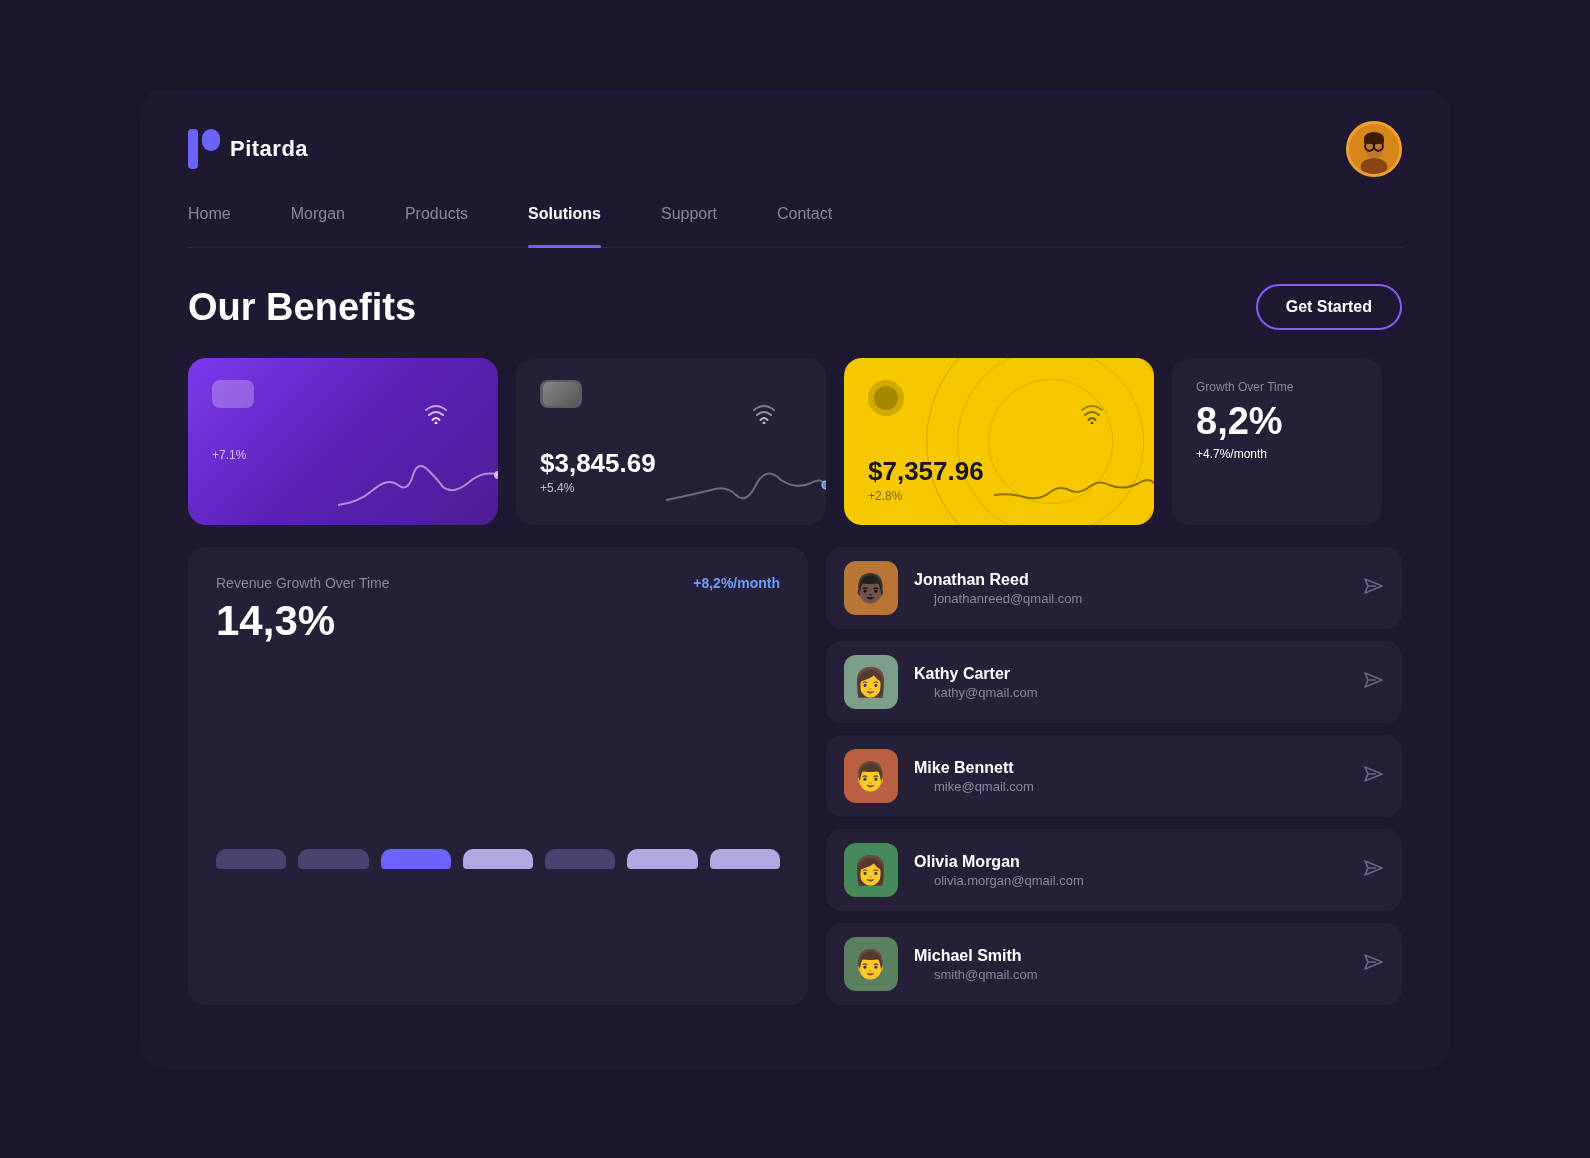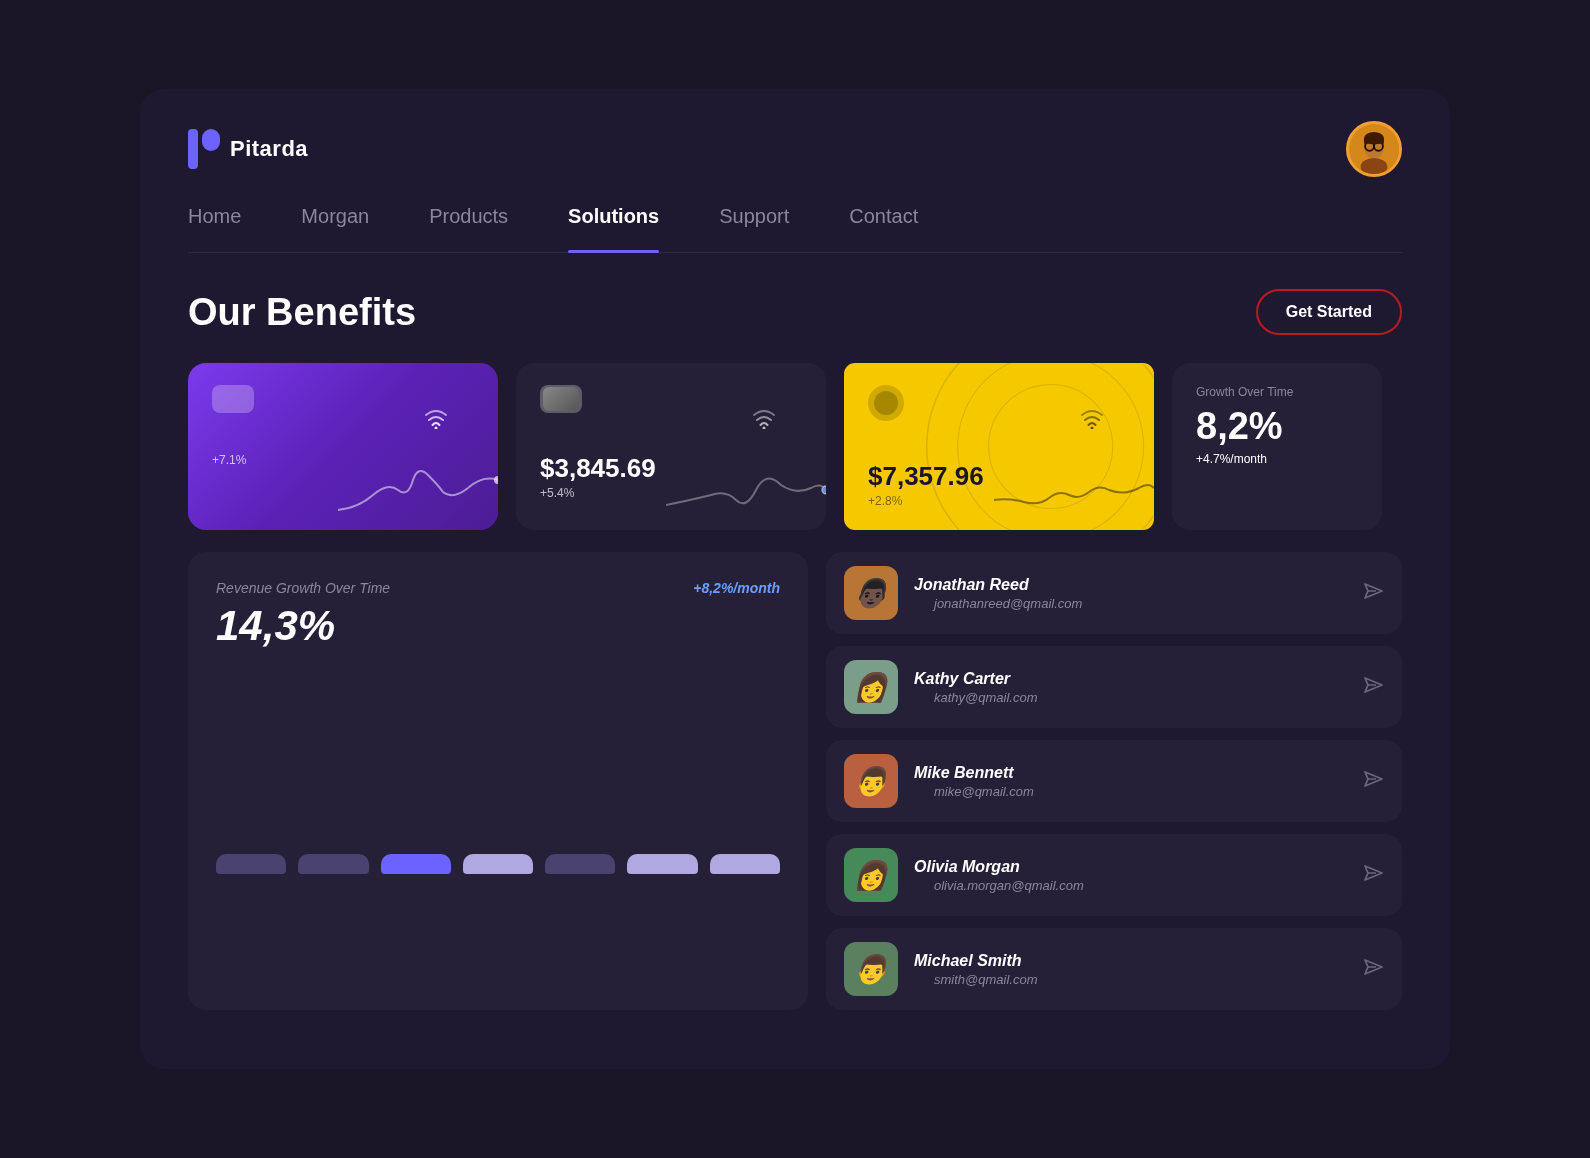--- a/index.html
+++ b/index.html
@@ -57,21 +57,21 @@
     }
     
     .nav {
       display: flex;
       gap: 60px;
       margin-top: 28px;
       padding-bottom: 16px;
       border-bottom: 1px solid #2e2845;
     }
     .nav-item {
-      font-size: 20px;
+      font-size: 16px;
       color: #8a85a0;
       cursor: pointer;
       padding-bottom: 8px;
       position: relative;
       font-weight: 400;
     }
     .nav-item.active {
       color: #fff;
       font-weight: 600;
     }
@@ -95,21 +95,21 @@
       justify-content: space-between;
       margin-bottom: 28px;
     }
     .section-title {
       font-size: 38px;
       font-weight: 700;
       color: #fff;
     }
     .get-started-btn {
       background: transparent;
-      border: 2px solid #b91c1c;
+      border: 2px solid #8b5cf6;
       color: #fff;
       padding: 12px 28px;
       border-radius: 50px;
       font-size: 16px;
       font-weight: 600;
       cursor: pointer;
     }
     
     .cards-row {
       display: flex;
@@ -218,21 +218,20 @@
     .card-sparkline {
       position: absolute;
       bottom: 0;
       right: 0;
       opacity: 0.85;
     }
     
     .bottom-row {
       display: flex;
       gap: 18px;
-      font-style: italic;
     }
     
     .chart-panel {
       background: #252038;
       border-radius: 18px;
       padding: 28px 28px 24px 28px;
       flex: 0 0 620px;
       min-width: 0;
     }
     .chart-header {
@@ -409,21 +408,21 @@
         <div style="position:relative;z-index:2;">
           <div class="card-amount-dark">$3,845.69</div>
           <div class="card-change">+5.4%</div>
         </div>
         <svg class="card-sparkline" width="160" height="70" viewBox="0 0 160 70">
           <path d="M0 45 Q25 40 45 35 Q60 30 70 40 Q80 50 90 30 Q100 10 115 25 Q130 35 145 28 Q155 22 160 30" stroke="rgba(255,255,255,0.4)" stroke-width="2" fill="none"></path>
           <circle cx="160" cy="30" r="4" fill="#6c9eff" stroke="rgba(255,255,255,0.6)" stroke-width="1.5"></circle>
         </svg>
       </div>
 
-      <div class="card card-yellow" style="position:relative;border-radius:11px;">
+      <div class="card card-yellow" style="position:relative;">
         <div style="position:relative;">
           <div style="width:36px;height:36px;background:rgba(0,0,0,0.15);border-radius:50%;margin-bottom:40px;display:flex;align-items:center;justify-content:center;">
             <div style="width:24px;height:24px;background:rgba(0,0,0,0.2);border-radius:50%;"></div>
           </div>
           <span class="card-wifi-yellow">
             <svg width="28" height="22" viewBox="0 0 28 22" fill="none">
               <path d="M4 8 Q14 0 24 8" stroke="rgba(0,0,0,0.35)" stroke-width="2" fill="none" stroke-linecap="round"></path>
               <path d="M7 13 Q14 7 21 13" stroke="rgba(0,0,0,0.45)" stroke-width="2" fill="none" stroke-linecap="round"></path>
               <path d="M10.5 18 Q14 14 17.5 18" stroke="rgba(0,0,0,0.55)" stroke-width="2" fill="none" stroke-linecap="round"></path>
               <circle cx="14" cy="21" r="1.5" fill="rgba(0,0,0,0.6)"></circle>

